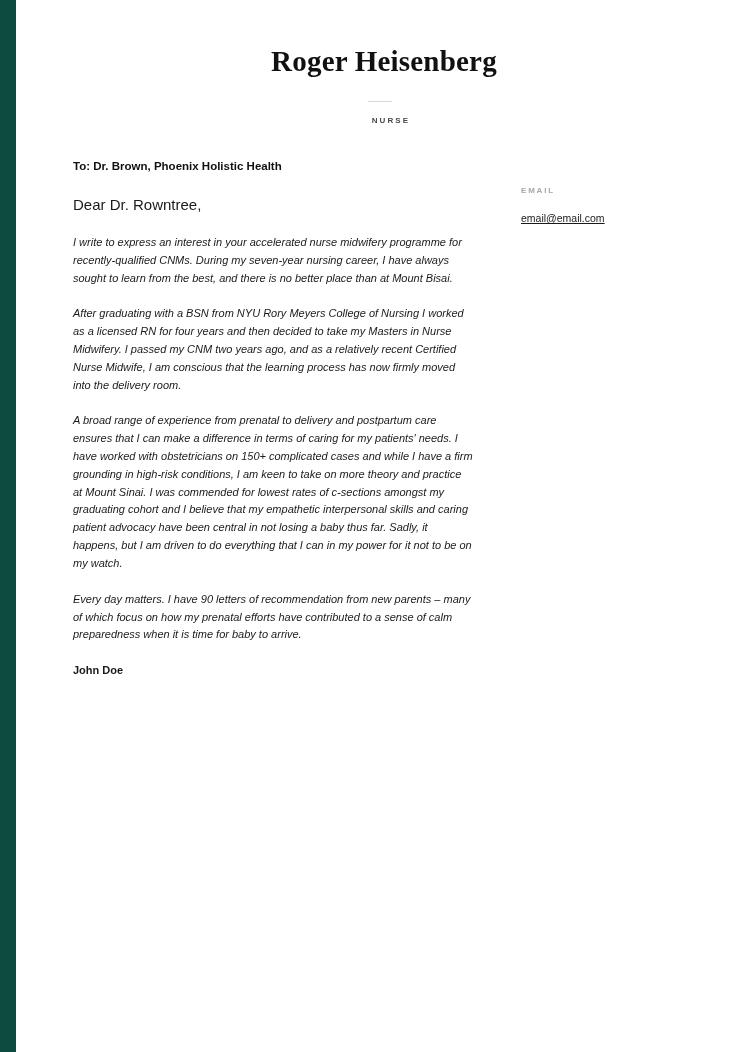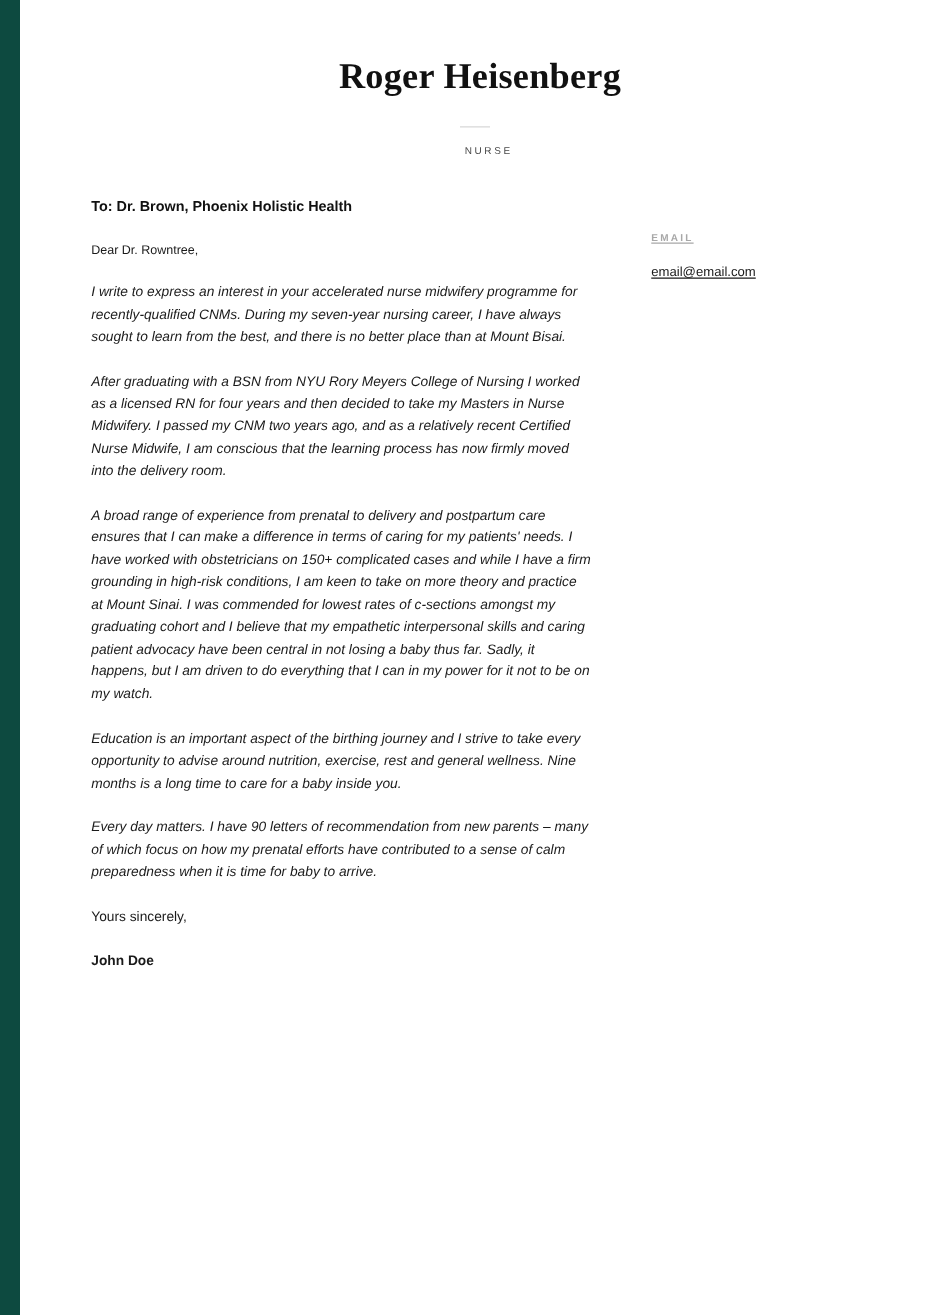--- a/index.html
+++ b/index.html
@@ -58,21 +58,21 @@
     width: 24px;
     height: 1px;
     background: #d8d8d8;
     margin: 22px auto 0 auto;
     border: 0;
   }
 
   .job-title {
     margin: 14px 0 0 0;
     font-size: 8px;
-    font-weight: normal;
+    font-weight: bold;
     letter-spacing: 2.1px;
     color: #4a4a4a;
     text-transform: uppercase;
     padding-left: 22px;
   }
 
   
   .letter-body {
     position: absolute;
     left: 73px;
@@ -82,21 +82,21 @@
 
   .recipient {
     font-size: 11.5px;
     font-weight: bold;
     color: #111111;
     margin: 0 0 18px 0;
     line-height: 1.45;
   }
 
   .salutation {
-    font-size: 10px;
+    font-size: 15px;
     color: #1a1a1a;
     margin: 0 0 18px 0;
     line-height: 1.55;
   }
 
   .para {
     font-size: 11px;
     color: #1a1a1a;
     line-height: 1.62;
     margin: 0 0 18px 0;
@@ -126,21 +126,20 @@
     width: 180px;
   }
 
   .contact-label {
     font-size: 8px;
     font-weight: bold;
     letter-spacing: 1.8px;
     color: #a8a8a8;
     text-transform: uppercase;
     margin: 0 0 13px 0;
-    text-decoration: underline;
   }
 
   .contact-link {
     font-size: 10.5px;
     color: #1a1a1a;
     text-decoration: underline;
     display: inline-block;
     line-height: 1.4;
   }
 </style>
@@ -156,23 +155,21 @@
     <hr class="header-rule">
     <div class="job-title">NURSE</div>
   </div>
 
   <div class="letter-body">
     <p class="recipient">To: Dr. Brown, Phoenix Holistic Health</p>
     <p class="salutation">Dear Dr. Rowntree,</p>
     <p class="para">I write to express an interest in your accelerated nurse midwifery programme for recently-qualified CNMs. During my seven-year nursing career, I have always sought to learn from the best, and there is no better place than at Mount Bisai.</p>
     <p class="para">After graduating with a BSN from NYU Rory Meyers College of Nursing I worked as a licensed RN for four years and then decided to take my Masters in Nurse Midwifery. I passed my CNM two years ago, and as a relatively recent Certified Nurse Midwife, I am conscious that the learning process has now firmly moved into the delivery room.</p>
     <p class="para">A broad range of experience from prenatal to delivery and postpartum care ensures that I can make a difference in terms of caring for my patients' needs. I have worked with obstetricians on 150+ complicated cases and while I have a firm grounding in high-risk conditions, I am keen to take on more theory and practice at Mount Sinai. I was commended for lowest rates of c-sections amongst my graduating cohort and I believe that my empathetic interpersonal skills and caring patient advocacy have been central in not losing a baby thus far. Sadly, it happens, but I am driven to do everything that I can in my power for it not to be on my watch.</p>
-    <p class="para">Education is an important aspect of the birthing journey and I strive to take every opportunity to advise around nutrition, exercise, rest and general wellness. Nine months is a long time to care for a baby inside you.</p>
     <p class="para">Every day matters. I have 90 letters of recommendation from new parents – many of which focus on how my prenatal efforts have contributed to a sense of calm preparedness when it is time for baby to arrive.</p>
-    <p class="signoff">Yours sincerely,</p>
     <p class="signature-name">John Doe</p>
   </div>
 
   <div class="contact-sidebar">
     <div class="contact-label">EMAIL</div>
     <a class="contact-link" href="#">email@email.com</a>
   </div>
 
 </div>
 

